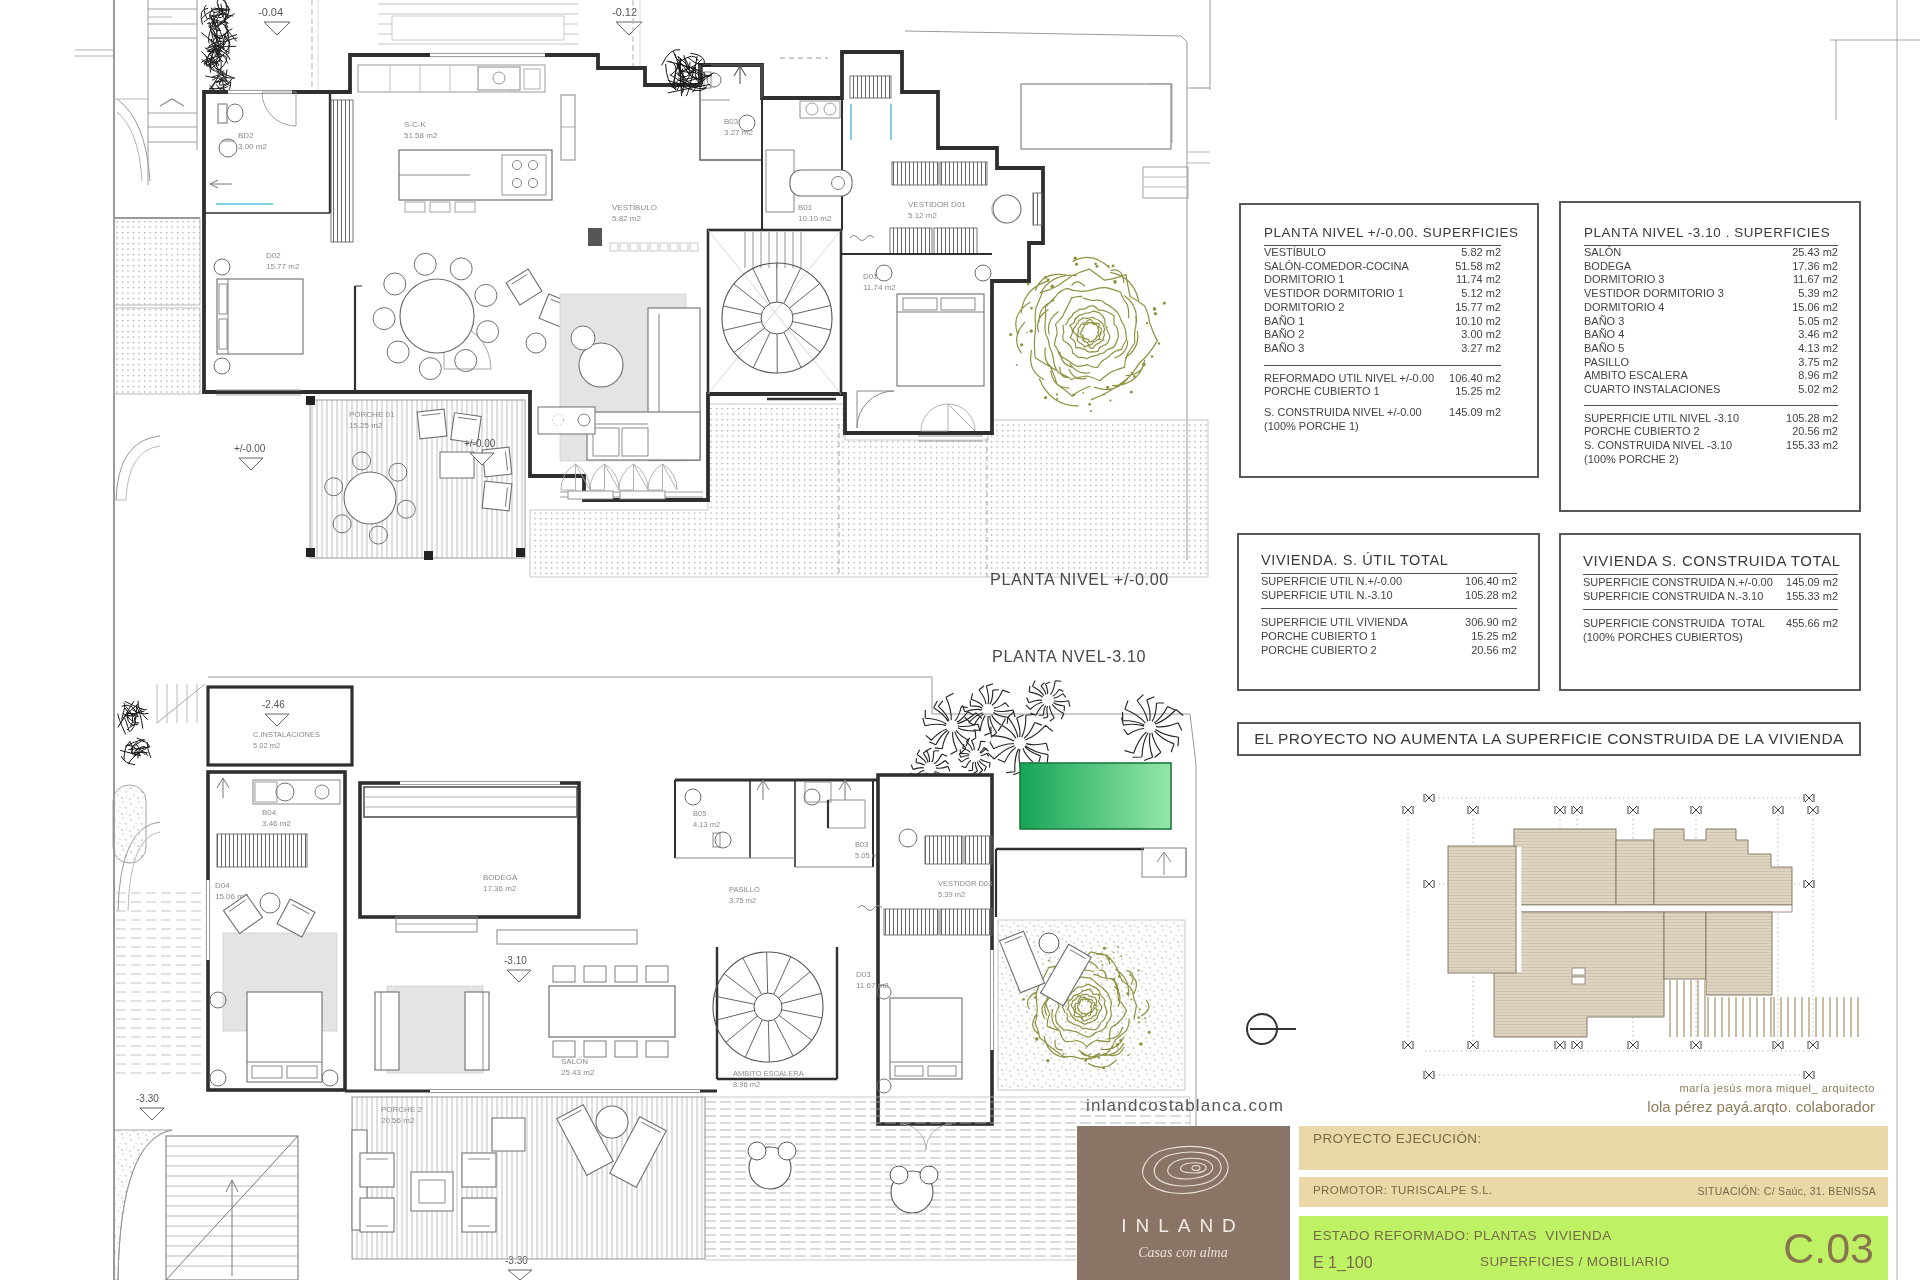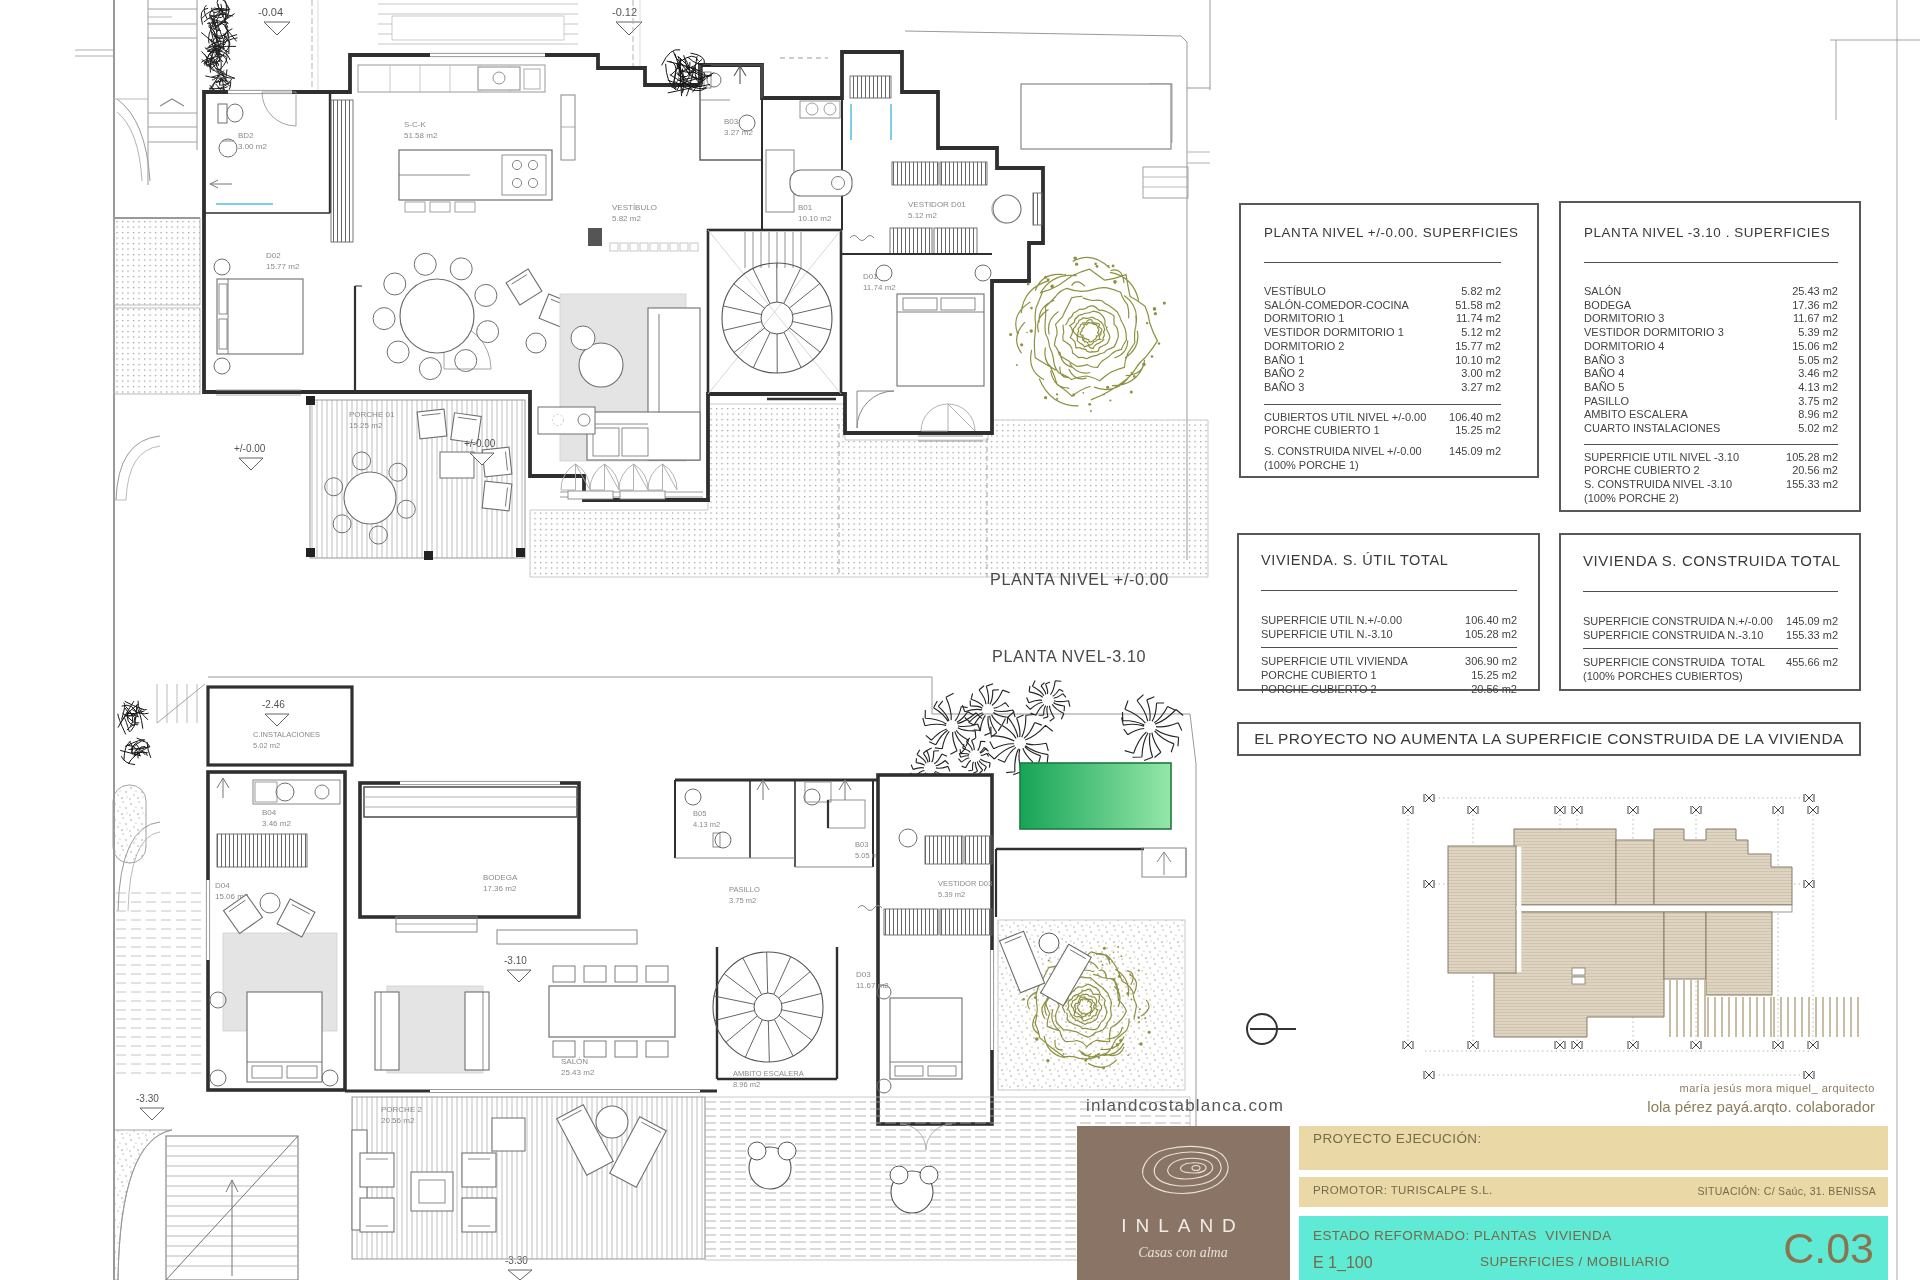--- a/index.html
+++ b/index.html
@@ -1,21 +1,21 @@
 <!DOCTYPE html>
 <html><head><meta charset="utf-8">
 <style>
 html,body{margin:0;padding:0;width:1920px;height:1280px;background:#fff;overflow:hidden}
 body{font-family:"Liberation Sans",sans-serif;position:relative}
 .abs{position:absolute}
 .tbox{position:absolute;border:2px solid #585858;background:#fff;color:#3d3d3d}
 .tt{font-size:13.4px;letter-spacing:0.6px;color:#3a3a3a;white-space:nowrap}
 .tr{display:flex;justify-content:space-between;font-size:11px;color:#434343;white-space:nowrap}
 .sep{border-top:1.6px solid #4f4f4f;margin:6px 0}
-.u{border-bottom:1.6px solid #4f4f4f;padding-bottom:22px;margin-bottom:22px}
+.u{border-bottom:1.6px solid #4f4f4f;padding-bottom:5px;margin-bottom:0}
 </style></head>
 <body>
 <svg width="1920" height="1280" viewBox="0 0 1920 1280" style="position:absolute;left:0;top:0">
 <defs>
 <pattern id="dots" width="5.5" height="5.5" patternUnits="userSpaceOnUse">
         <circle cx="1.6" cy="1.6" r="0.75" fill="#8f8f8f"></circle>
       </pattern>
 <pattern id="vhatch" width="5" height="5" patternUnits="userSpaceOnUse">
         <line x1="2" y1="0" x2="2" y2="5" stroke="#b4b4b4" stroke-width="0.85"></line>
       </pattern>
@@ -919,21 +919,21 @@
 <div class="tr" style="line-height:13.7px">
         <span>BAÑO 2</span>
         <span>3.00 m2</span>
       </div>
 <div class="tr" style="line-height:13.7px">
         <span>BAÑO 3</span>
         <span>3.27 m2</span>
       </div>
   <div class="sep" style="margin-top:9px"></div>
   <div class="tr" style="line-height:13.7px">
-        <span>CUBIERTOS UTIL NIVEL +/-0.00</span>
+        <span>REFORMADO UTIL NIVEL +/-0.00</span>
         <span>106.40 m2</span>
       </div>
   <div class="tr" style="line-height:13.7px">
         <span>PORCHE CUBIERTO 1</span>
         <span>15.25 m2</span>
       </div>
   <div class="tr" style="line-height:13.7px;margin-top:7px">
         <span>S. CONSTRUIDA NIVEL +/-0.00</span>
         <span>145.09 m2</span>
       </div>
@@ -1089,18 +1089,18 @@
 
 <div class="abs" style="left:1299px;top:1126px;width:589px;height:44px;background:#ead9a7;color:#756a49">
  <div style="padding:5px 0 0 14px;font-size:13.5px;letter-spacing:0.4px">PROYECTO EJECUCIÓN:</div>
 </div>
 
 <div class="abs" style="left:1299px;top:1177px;width:589px;height:30px;background:#ead9a7;color:#756a49">
  <div style="position:absolute;left:14px;top:7px;font-size:11.5px;letter-spacing:0.4px">PROMOTOR: TURISCALPE S.L.</div>
  <div style="position:absolute;right:12px;top:8px;font-size:10.5px;letter-spacing:0.3px">SITUACIÓN: C/ Saúc, 31. BENISSA</div>
 </div>
 
-<div class="abs" style="left:1299px;top:1216px;width:589px;height:64px;background:#5eead4;color:#756a49">
+<div class="abs" style="left:1299px;top:1216px;width:589px;height:64px;background:#bef264;color:#756a49">
  <div style="position:absolute;left:14px;top:12px;font-size:13.5px;letter-spacing:0.4px">ESTADO REFORMADO: PLANTAS&nbsp; VIVIENDA</div>
  <div style="position:absolute;left:14px;top:38px;font-size:16px">E 1_100</div>
  <div style="position:absolute;left:181px;top:38px;font-size:13.5px;letter-spacing:0.4px">SUPERFICIES / MOBILIARIO</div>
  <div style="position:absolute;right:14px;top:8px;font-size:43px;color:#8a744f">C.03</div>
 </div>
 
 </body></html>

